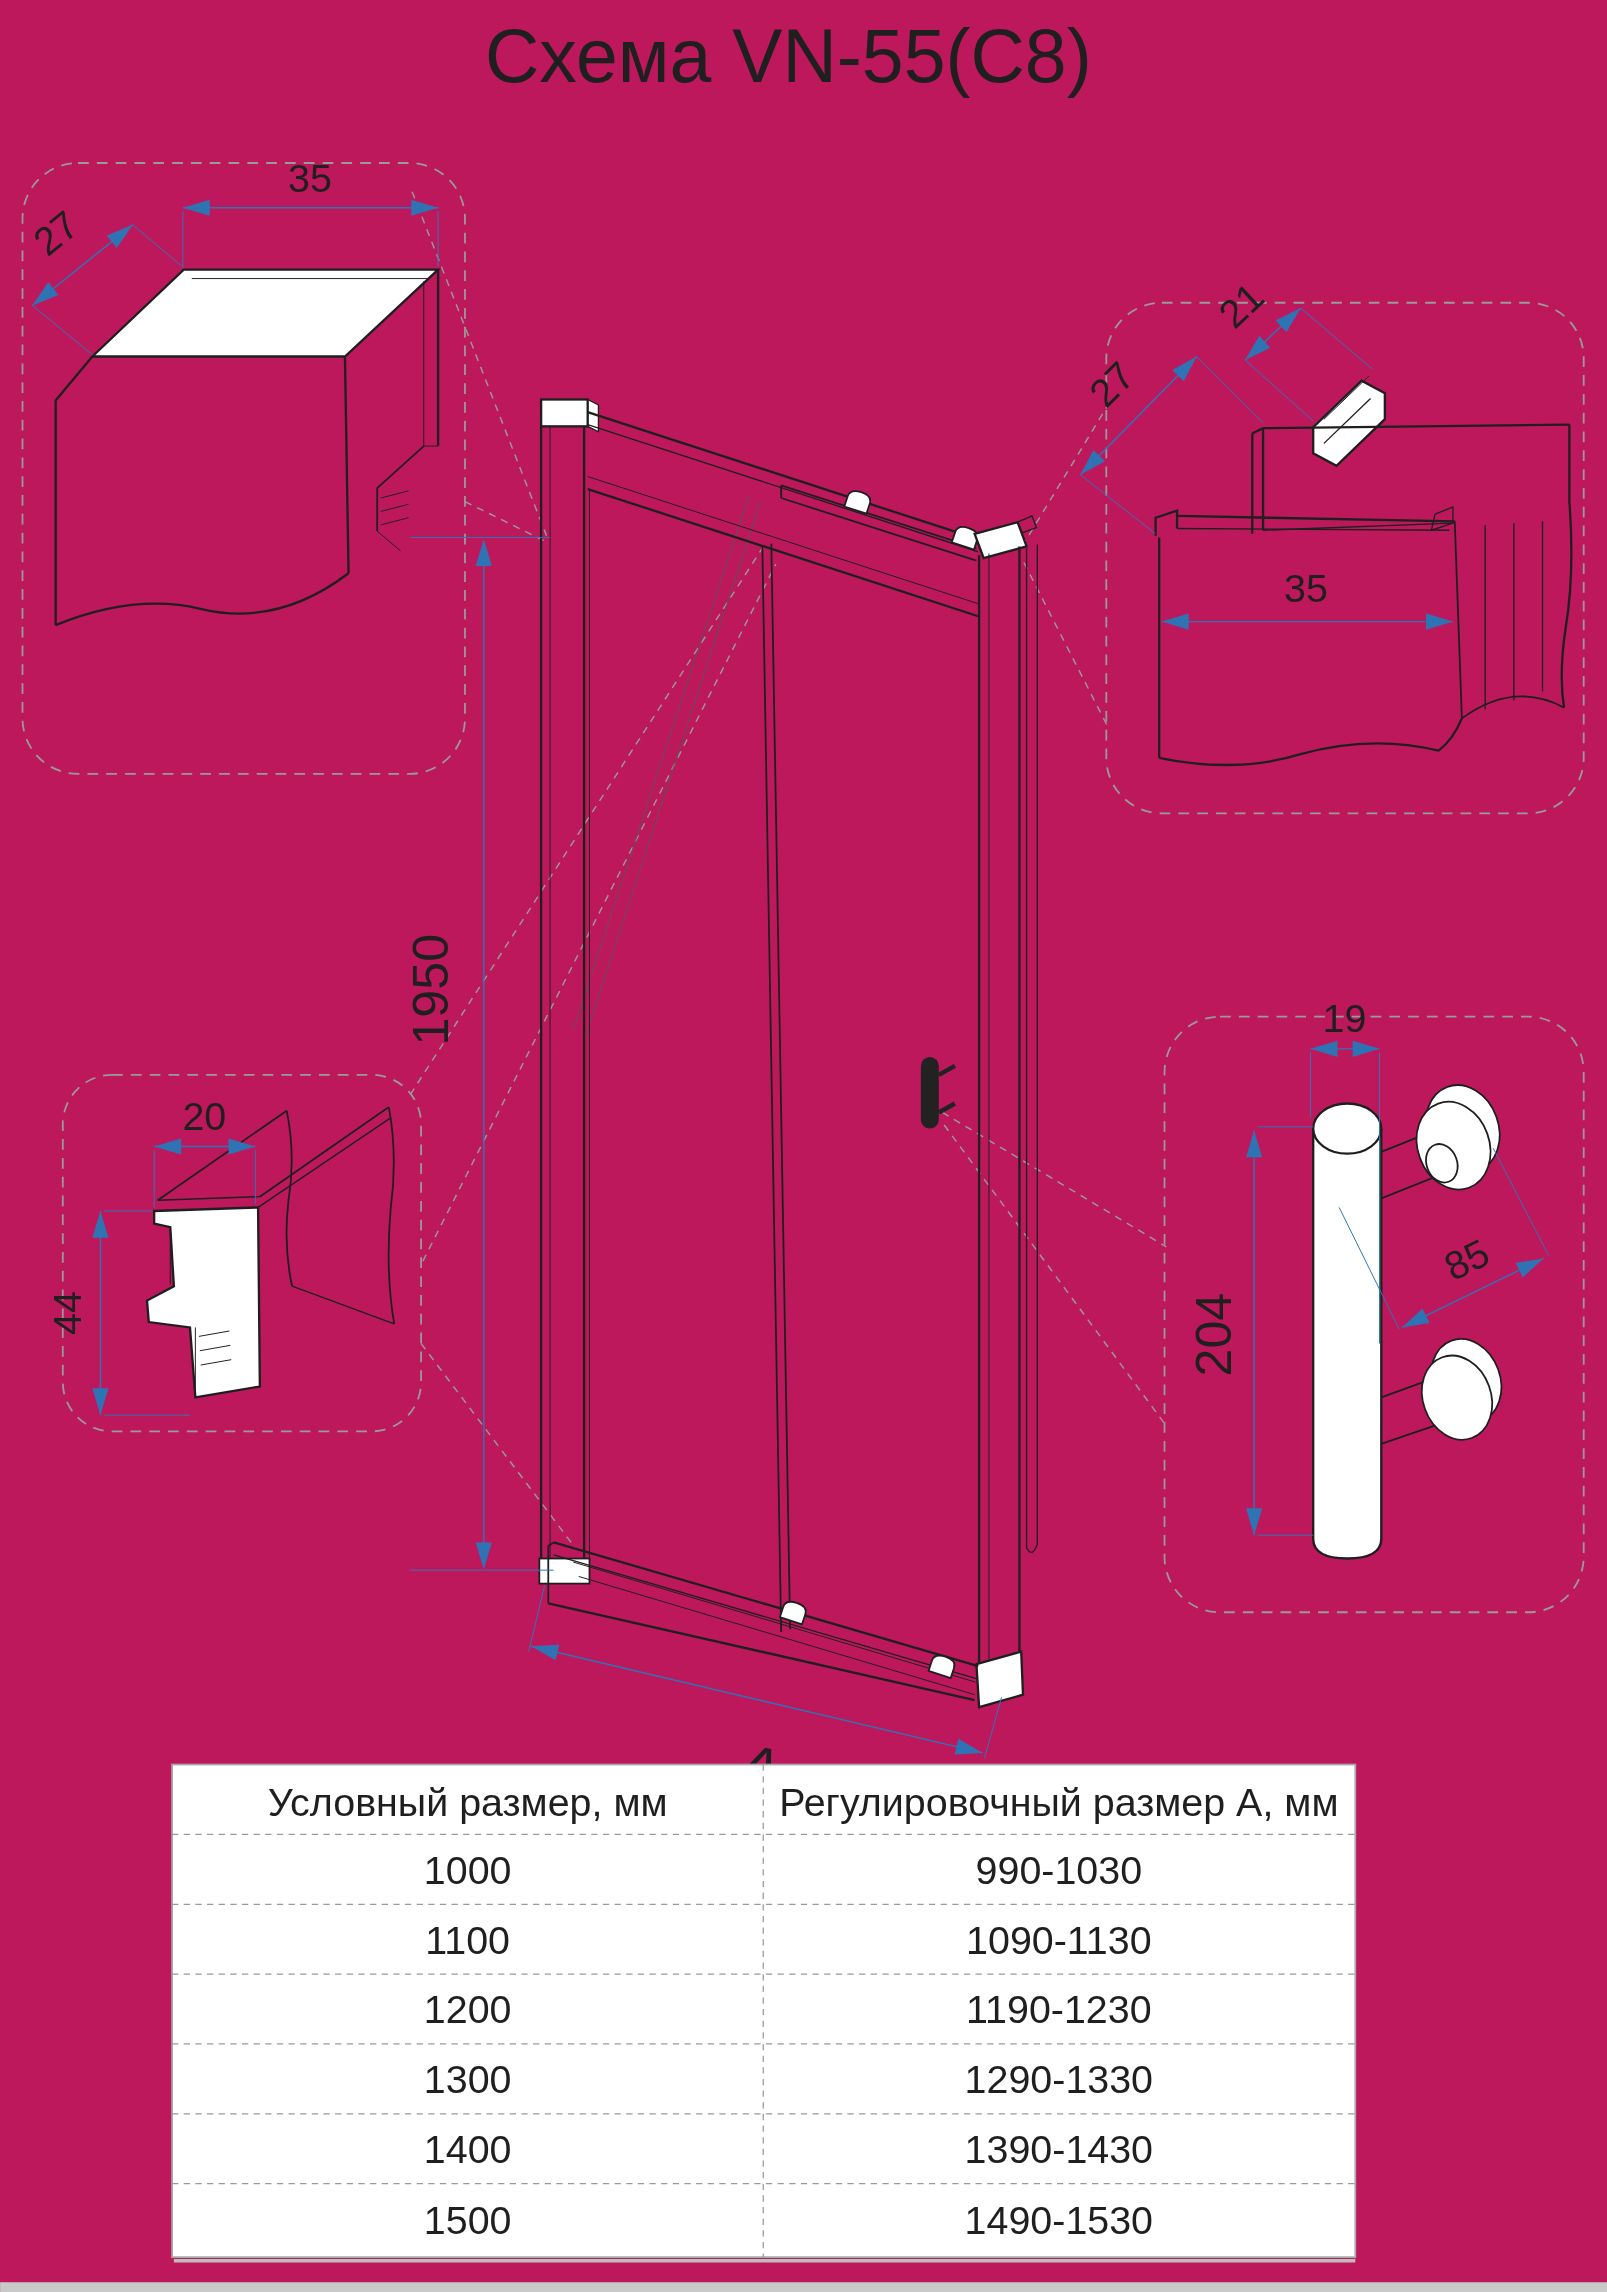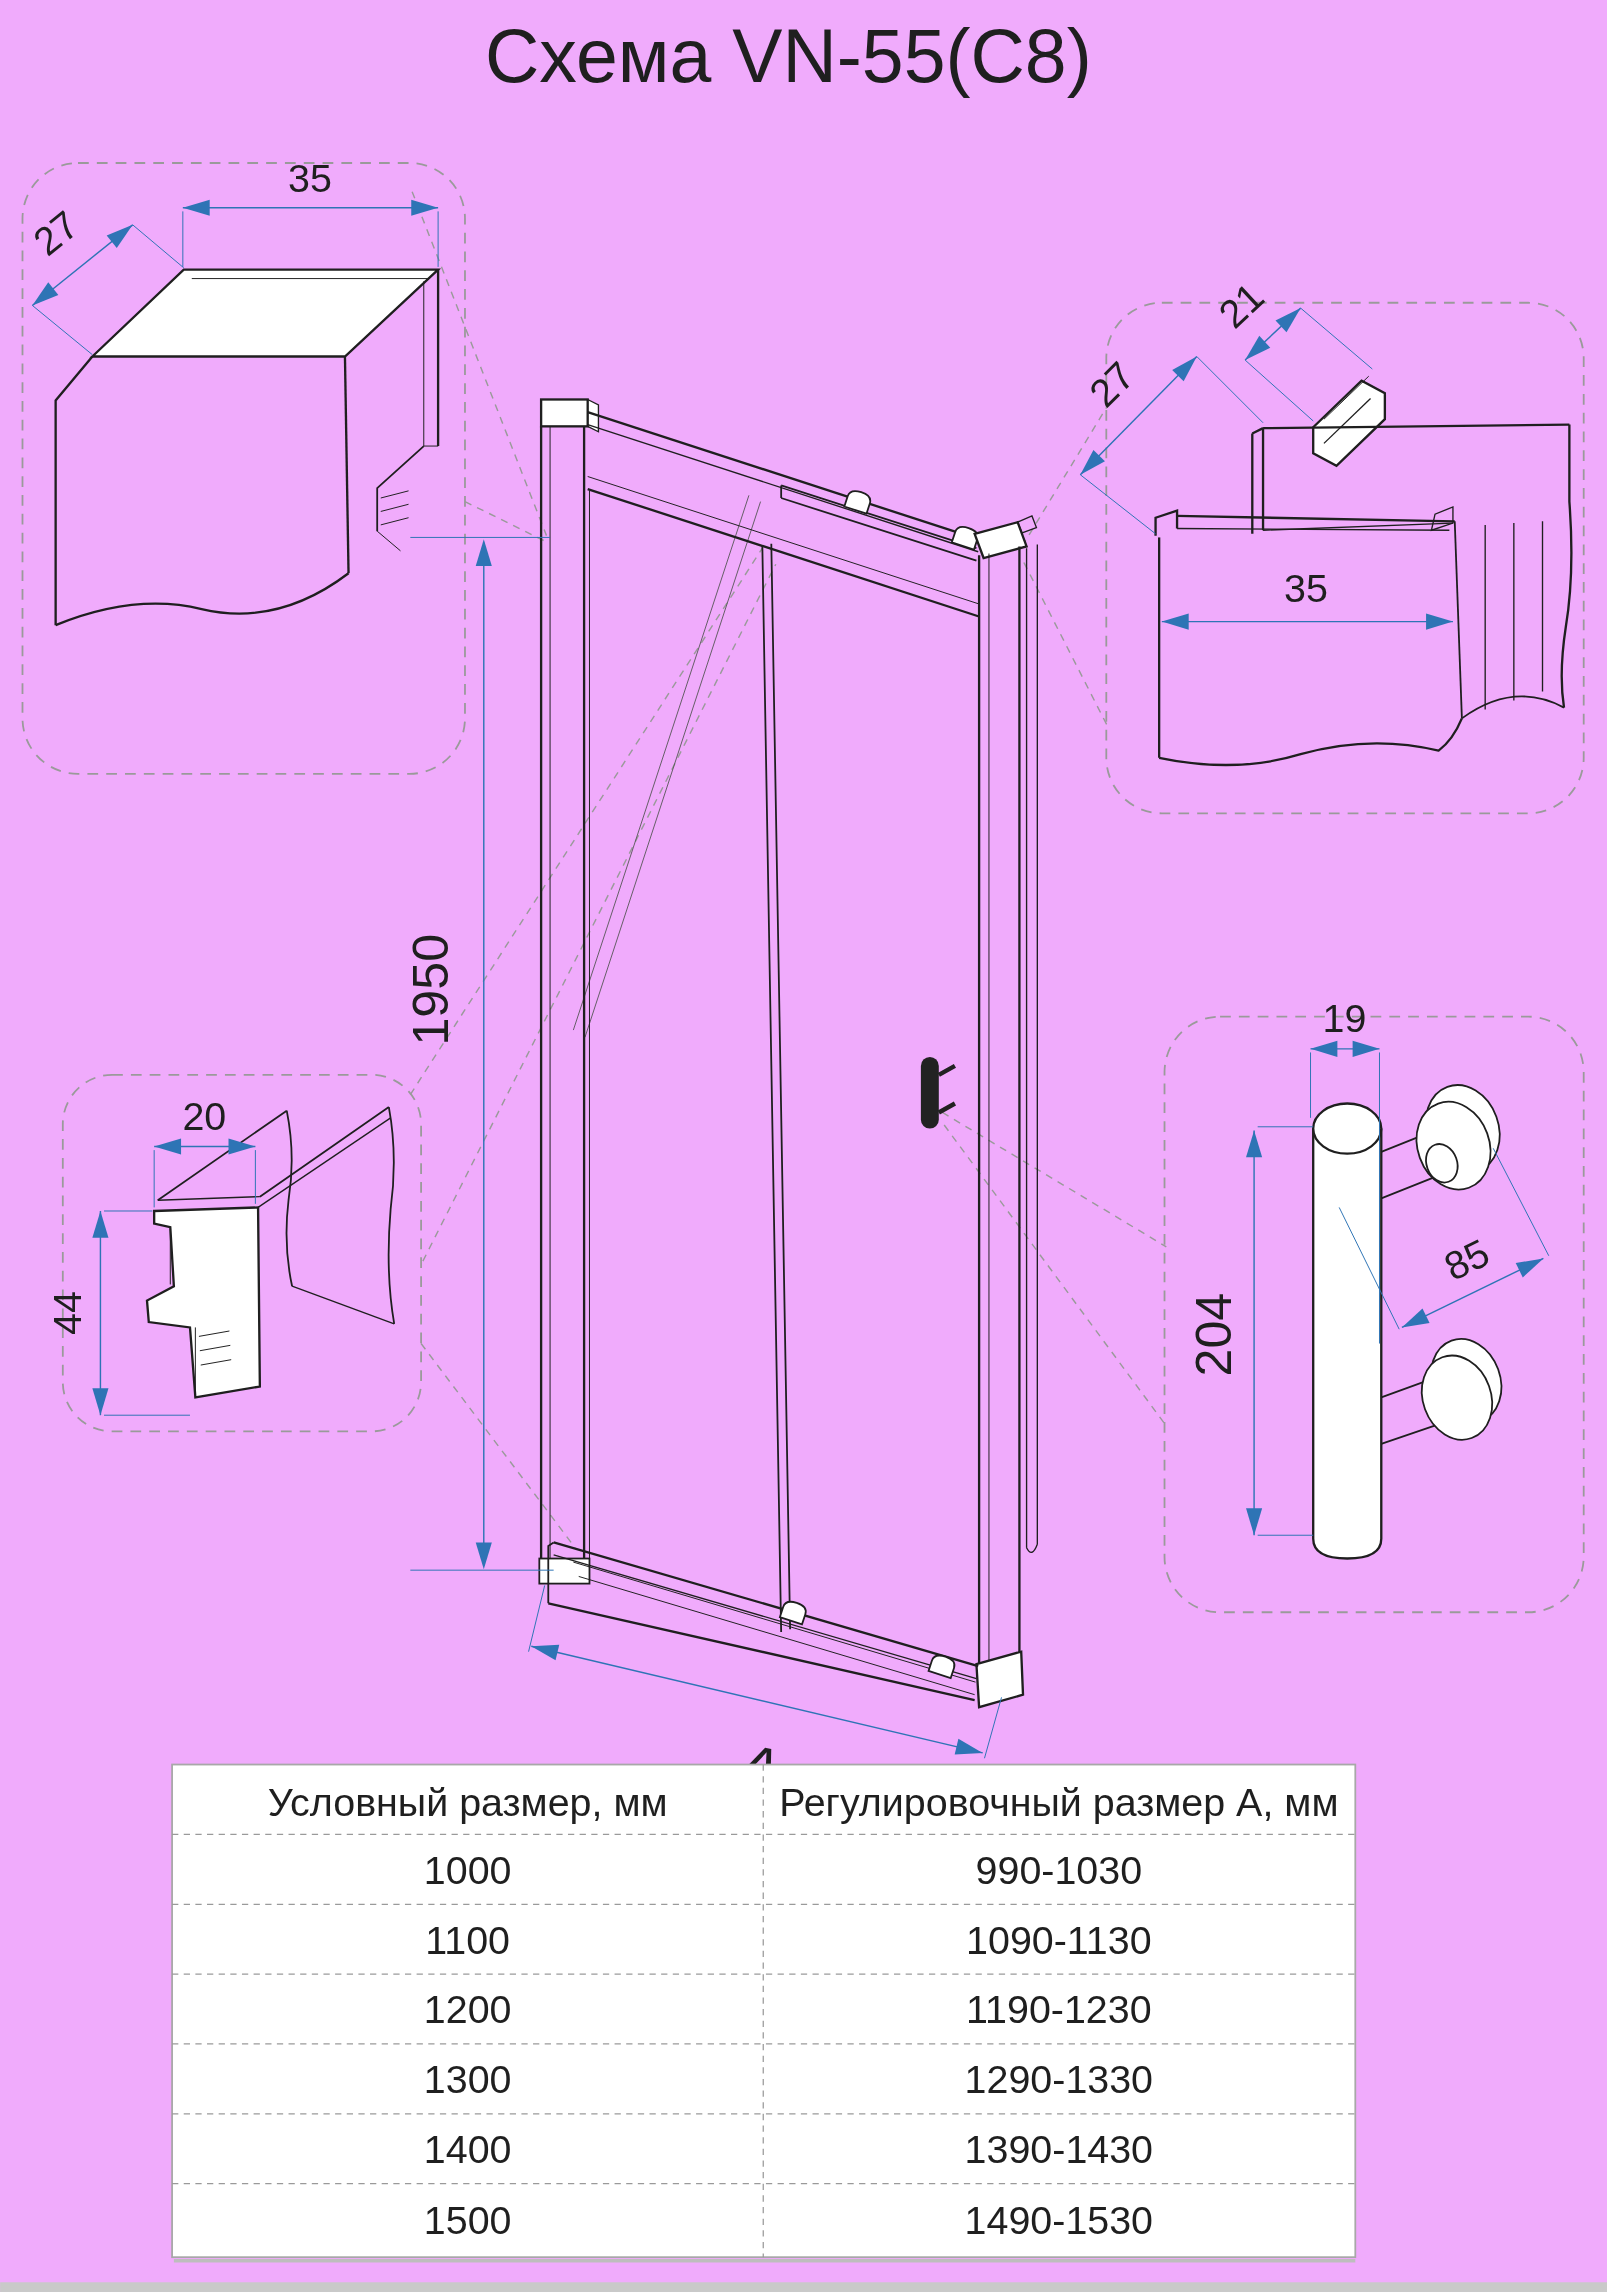--- a/index.html
+++ b/index.html
@@ -1,17 +1,17 @@
 <!DOCTYPE html>
 <html style="font-size:14.3px"><head>
 <meta charset="utf-8">
 <style>
   html,body{margin:0;padding:0;background:#ffffff;}
   body{font-family:"Liberation Sans", sans-serif;}
-  .page{position:relative;width:1608px;height:2293px;background:#f0abfc;overflow:hidden;}
+  .page{position:relative;width:1608px;height:2293px;background:#be185d;overflow:hidden;}
   svg{display:block;}
   text{fill:#1f1f1f;}
   .t-title{font-size:84px;}
   .t-dim{font-size:44px;}
   .t-dim-lg{font-size:56px;}
   .t-A{font-size:66px;font-style:italic;}
   .t-table{font-size:44px;}
   .ln{stroke:#1f1f1f;fill:none;}
   .w25{stroke-width:2.6;}
   .w2{stroke-width:2;}

